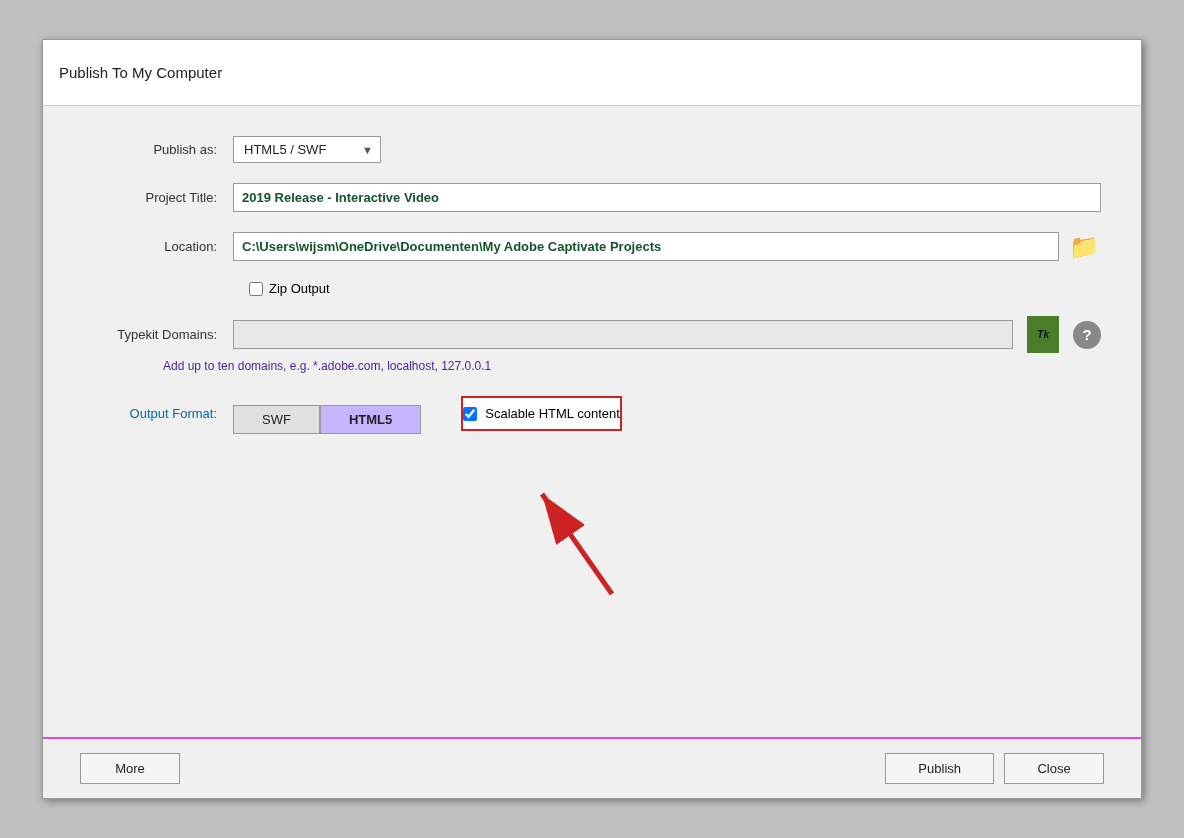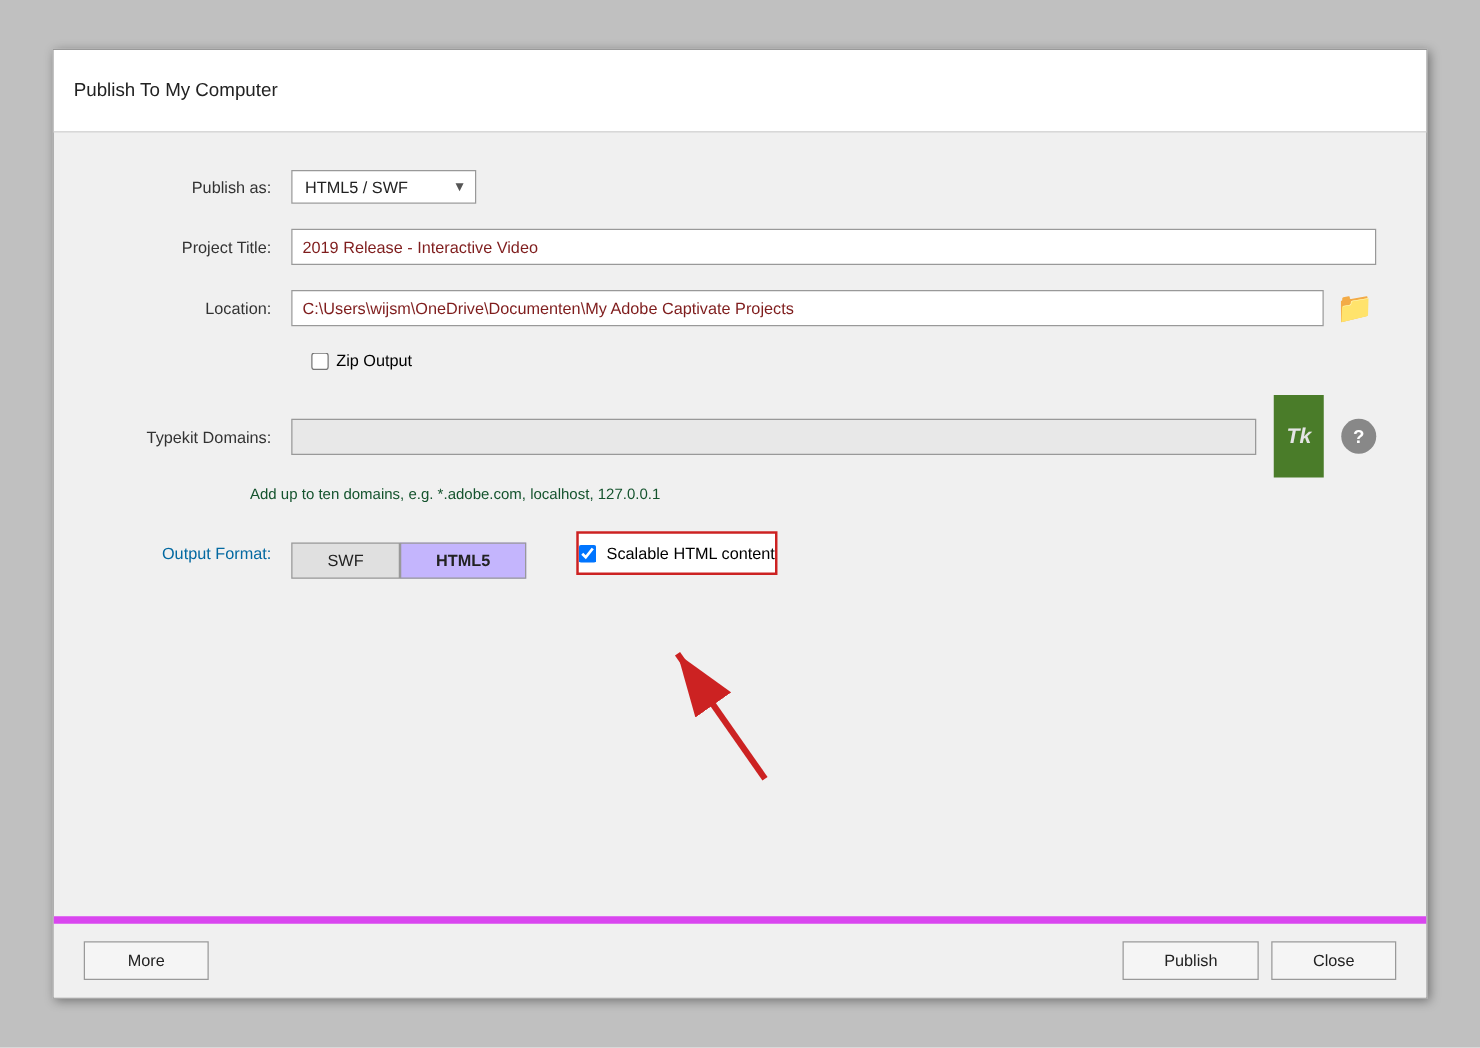--- a/index.html
+++ b/index.html
@@ -94,22 +94,23 @@
       pointer-events: none;
       font-size: 11px;
       color: #555;
     }
 
     .text-input {
       border: 1px solid #999;
       background: #fff;
       padding: 6px 8px;
       font-size: 13px;
-      color: #7f1d1d;
+      color: #14532d;
       width: 100%;
+      font-weight: bold;
     }
 
     .text-input:read-only {
       background: #e8e8e8;
     }
 
     .folder-btn {
       background: none;
       border: none;
       cursor: pointer;
@@ -148,25 +149,25 @@
       flex: 1;
       border: 1px solid #999;
       background: #e8e8e8;
       padding: 6px 8px;
       font-size: 13px;
       color: #555;
     }
 
     .typekit-btn {
       background: #4a7c29;
-      color: #e5e5e5;
-      font-size: 17px;
+      color: #0f172a;
+      font-size: 10px;
       font-weight: bold;
       border: none;
-      padding: 23px 10px;
+      padding: 13px 10px;
       cursor: pointer;
       margin-left: 6px;
       font-style: italic;
     }
 
     .help-btn {
       width: 28px;
       height: 28px;
       border-radius: 50%;
       background: #888;
@@ -175,22 +176,22 @@
       cursor: pointer;
       font-size: 15px;
       font-weight: bold;
       display: flex;
       align-items: center;
       justify-content: center;
       margin-left: 6px;
     }
 
     .typekit-hint {
-      margin-left: 117px;
-      color: #14532d;
+      margin-left: 80px;
+      color: #4c1d95;
       font-size: 12px;
       margin-bottom: 20px;
     }
 
     .output-row {
       display: flex;
       align-items: center;
       margin-bottom: 20px;
     }
 
@@ -246,22 +247,22 @@
       justify-content: center;
       align-items: flex-start;
       padding-top: 20px;
       min-height: 140px;
       position: relative;
     }
 
     
 
     .dialog-footer {
-      border-top: 6px solid #d946ef;
-      padding: 14px 24px;
+      border-top: 2px solid #d946ef;
+      padding: 14px 37px;
       display: flex;
       align-items: center;
       justify-content: space-between;
       background: #f0f0f0;
     }
 
     .footer-left {
       display: flex;
       gap: 10px;
     }

